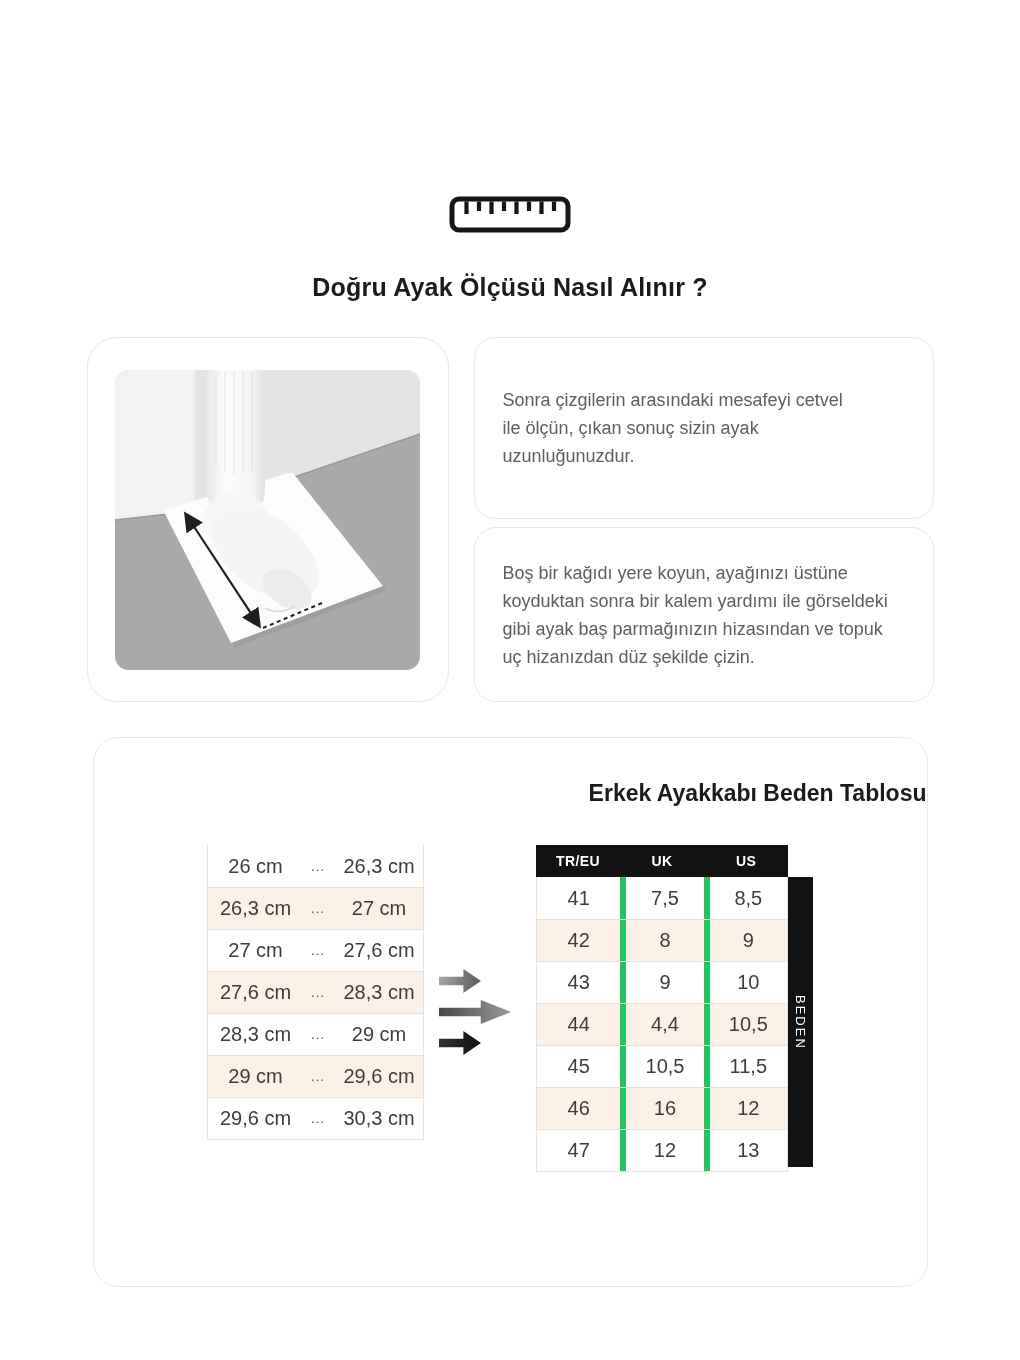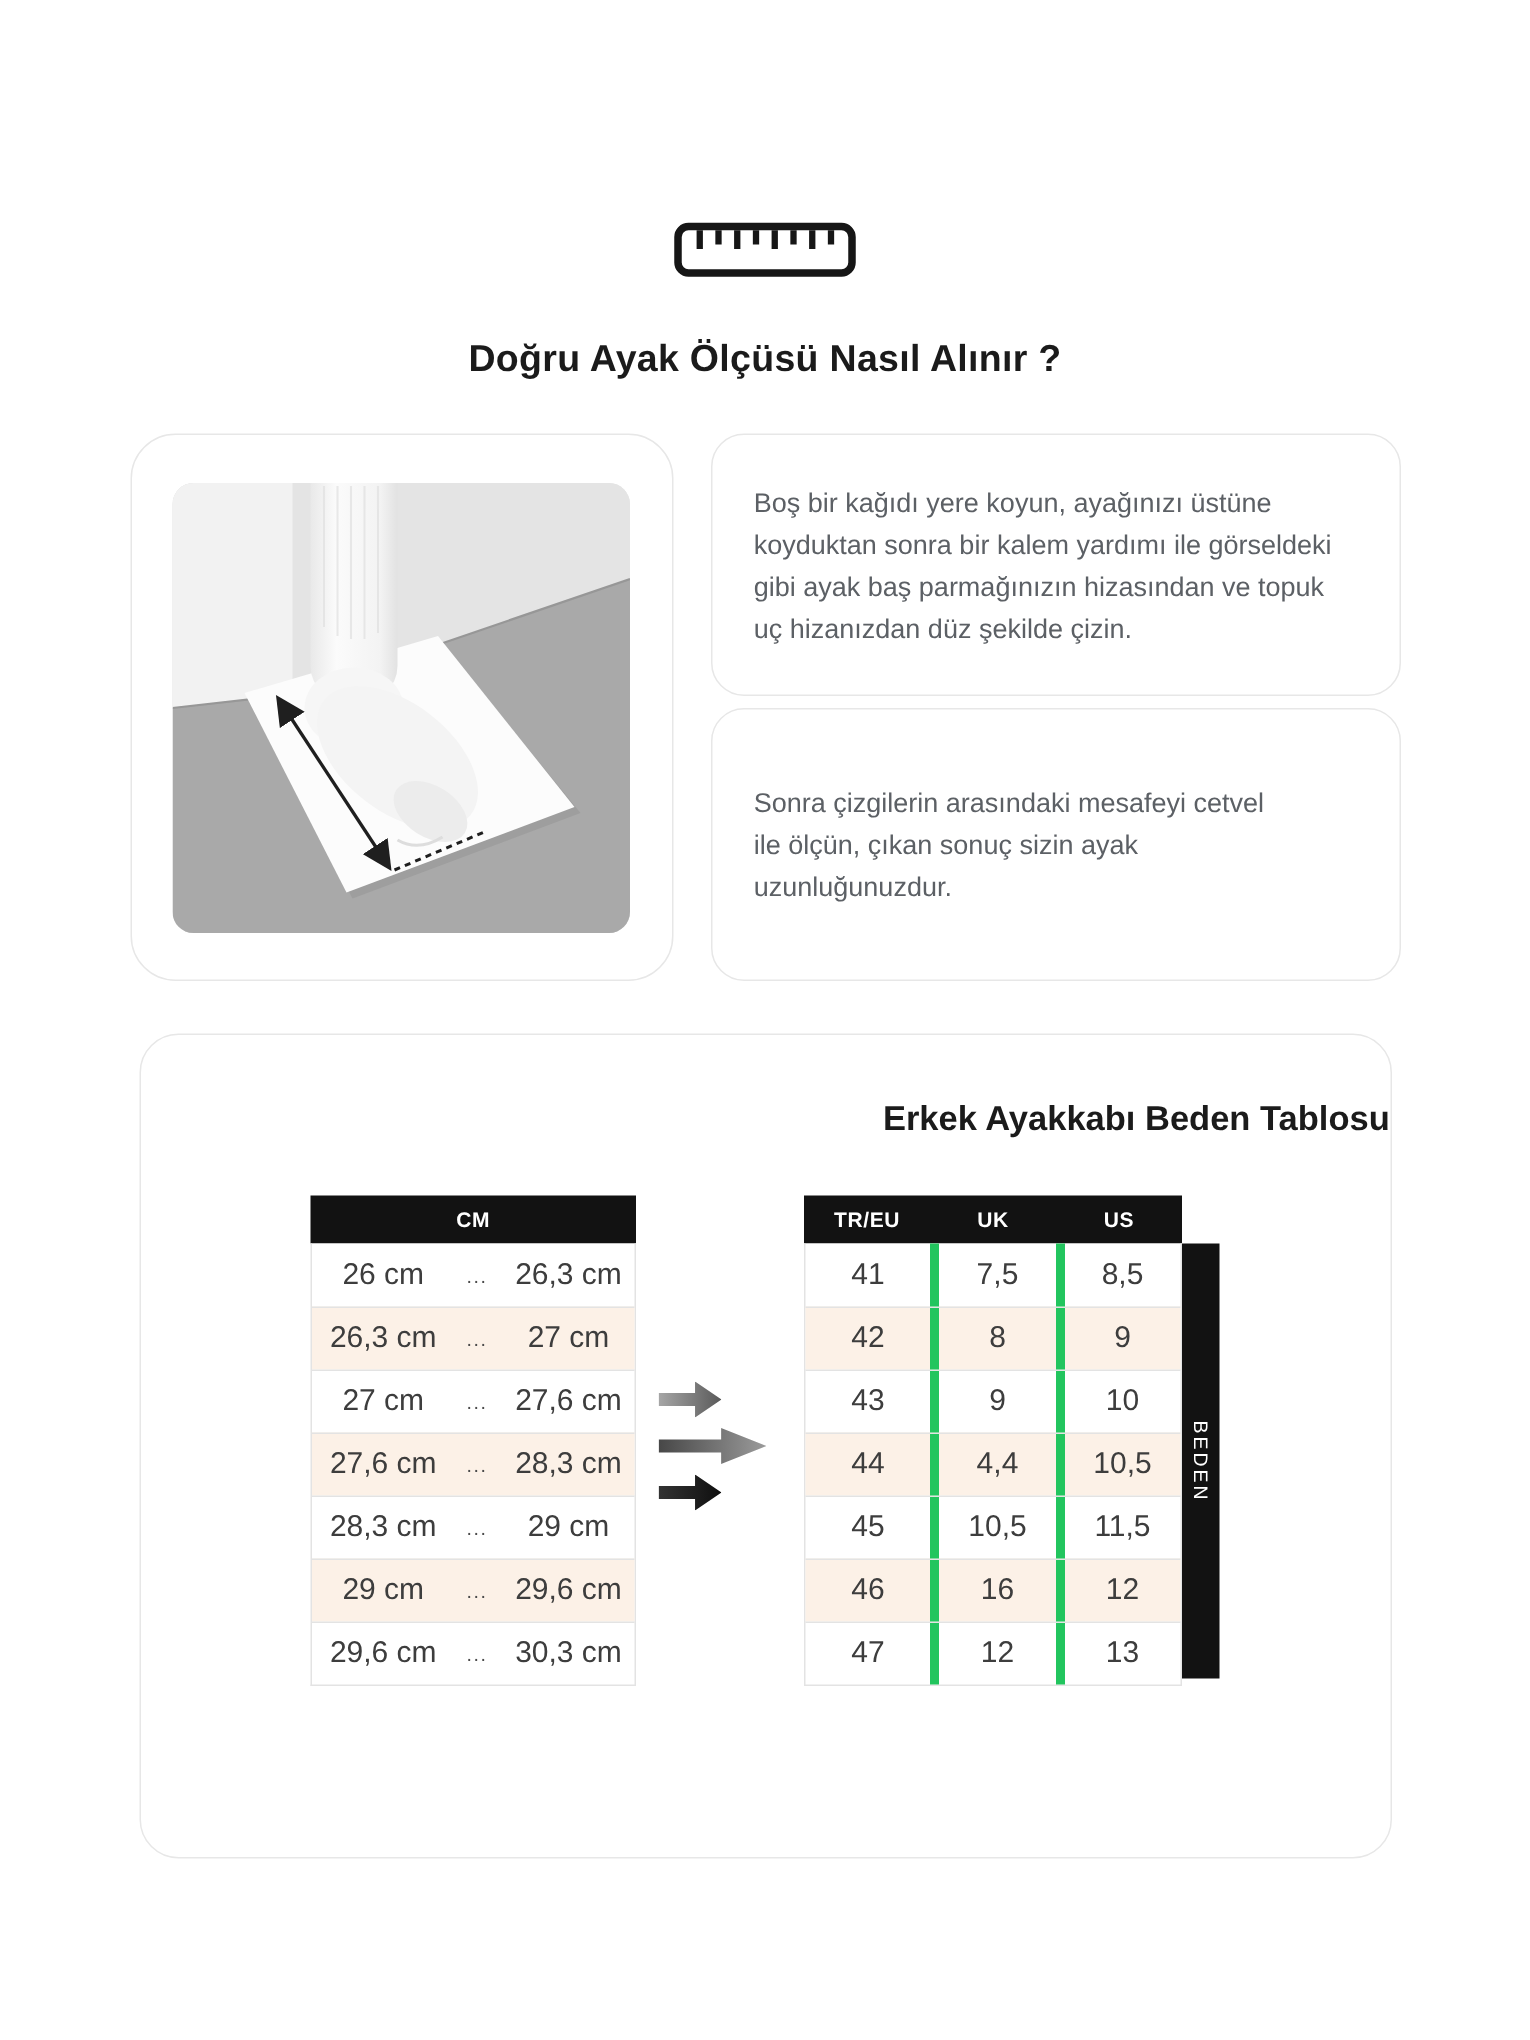--- a/index.html
+++ b/index.html
@@ -11,21 +11,21 @@
     --c-muted:#5c6065;
     --c-title:#1b1b1b;
   }
   *{margin:0;padding:0;box-sizing:border-box;}
   html,body{background:#ffffff;}
   body{
     width:1020px;height:1360px;margin:0 auto;
     font-family:"Liberation Sans","DejaVu Sans",sans-serif;
     color:var(--c-text);
   }
-  .page{padding-top:148px;}
+  .page{padding-top:148px;margin-top:48px;}
 
   
   .hero{text-align:center;}
   .ruler{display:block;margin:0 auto;}
   .page-title{
     margin-top:40px;
     font-size:25px;font-weight:700;color:var(--c-title);
     letter-spacing:.2px;
   }
 
@@ -180,35 +180,34 @@
           </g>
 
           <g>
             <line x1="72" y1="146" x2="143" y2="254" stroke="#1f1f1f" stroke-width="2.2" marker-start="url(#ah)" marker-end="url(#ah)"></line>
             <line x1="148" y1="258" x2="207" y2="233" stroke="#1f1f1f" stroke-width="2" stroke-dasharray="4 3.5"></line>
           </g>
         </svg>
       </div>
     </div>
     <div class="steps">
+      <div class="step-card s2">
+        <p>Sonra çizgilerin arasındaki mesafeyi cetvel ile ölçün, çıkan sonuç sizin ayak uzunluğunuzdur.</p>
+      </div>
       <div class="step-card s1">
         <p>Boş bir kağıdı yere koyun, ayağınızı üstüne koyduktan sonra bir kalem yardımı ile görseldeki gibi ayak baş parmağınızın hizasından ve topuk uç hizanızdan düz şekilde çizin.</p>
-      </div>
-      <div class="step-card s2">
-        <p>Sonra çizgilerin arasındaki mesafeyi cetvel ile ölçün, çıkan sonuç sizin ayak uzunluğunuzdur.</p>
       </div>
     </div>
   </div>
 
   <div class="chart-card">
     <h2 class="chart-title">Erkek Ayakkabı Beden Tablosu</h2>
     <div class="tables">
 
       <div class="cm-table">
-        <div class="thead">CM</div>
         <div class="tbody">
             <div class="trow">
               <span class="tcell">26 cm</span>
               <span class="tcell sep">...</span>
               <span class="tcell">26,3 cm</span>
             </div>
             <div class="trow">
               <span class="tcell">26,3 cm</span>
               <span class="tcell sep">...</span>
               <span class="tcell">27 cm</span>

